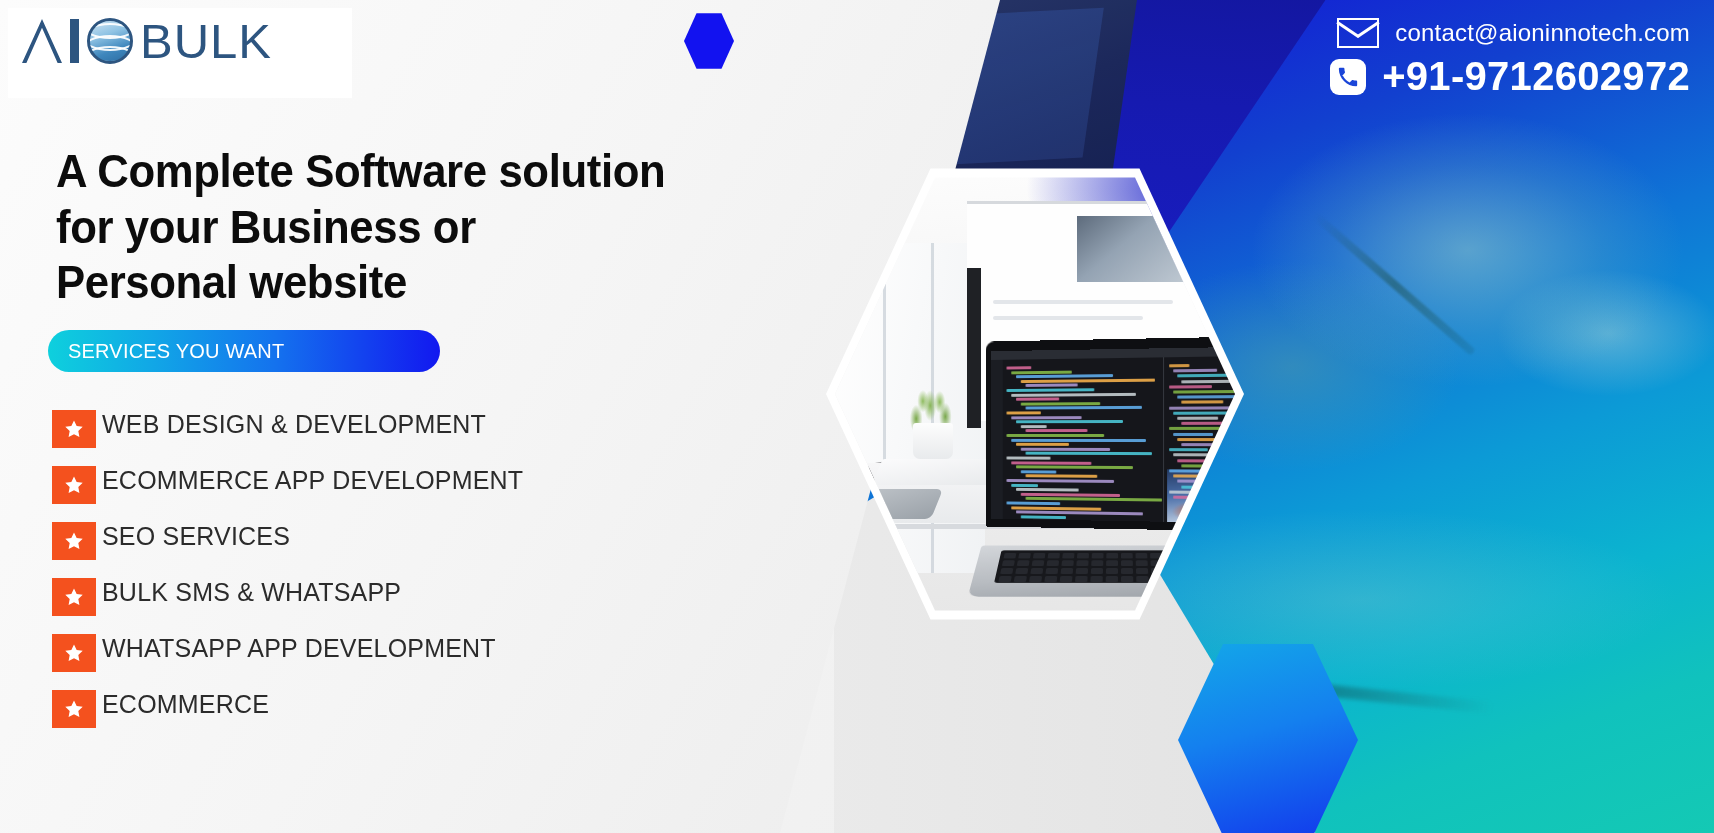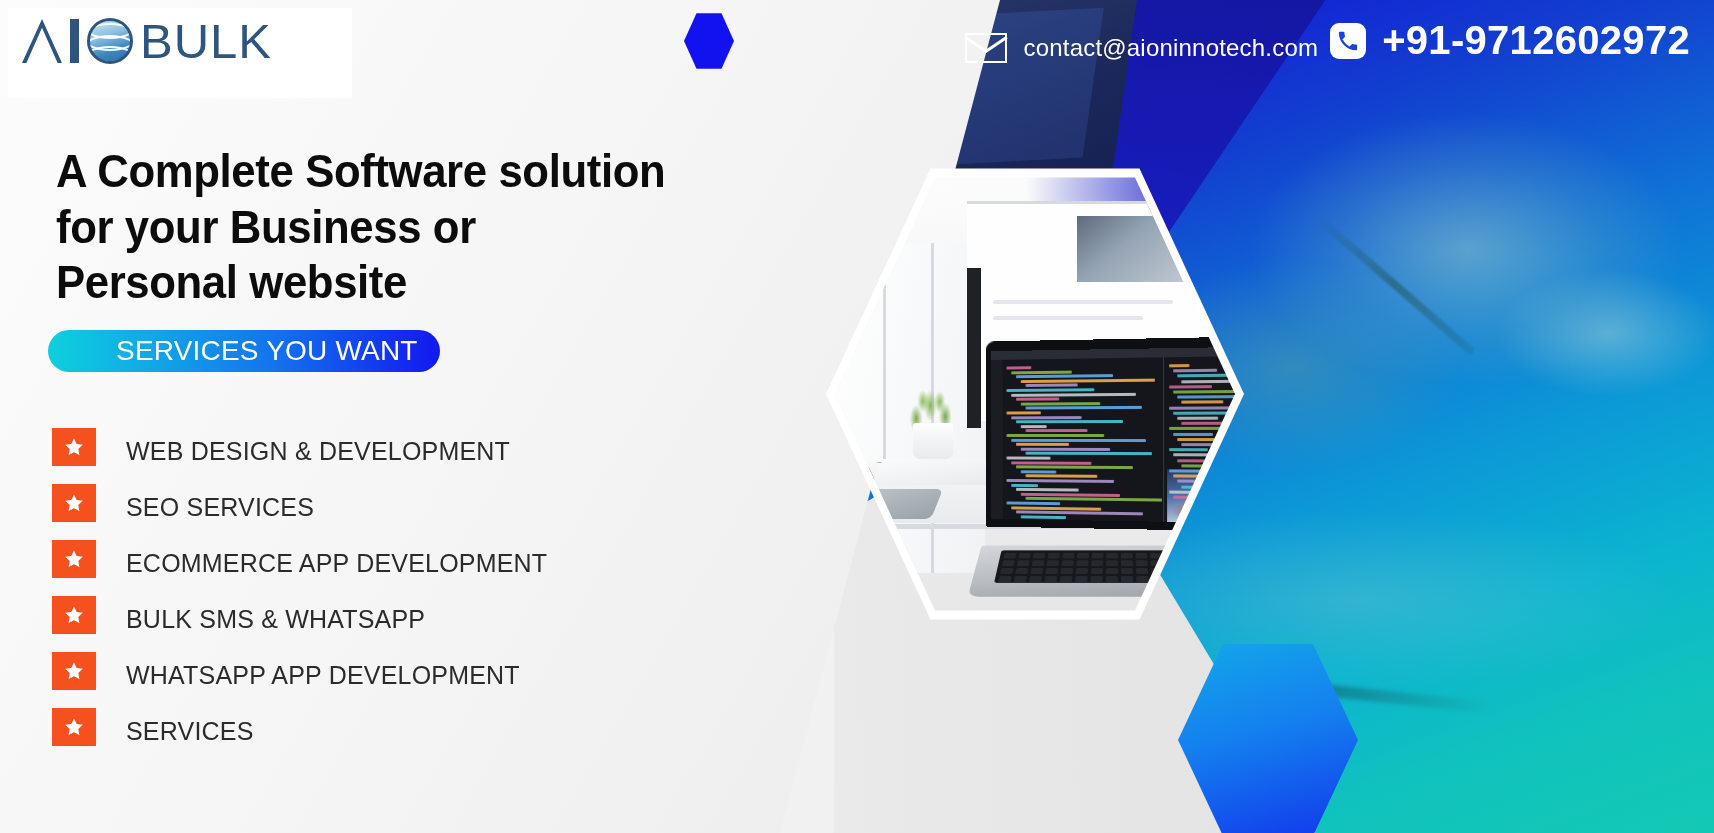--- a/index.html
+++ b/index.html
@@ -370,23 +370,23 @@
     color:#ffffff;
     font-size:16px;
     letter-spacing:.4px;
   }
 
   
   #contact {
     position:absolute;
     right:24px; top:18px;
     display:flex;
-    flex-direction:row;
+    flex-direction:column;
     align-items:flex-end;
-    gap:12px;
+    gap:6px;
     z-index:6;
   }
   .contact-row { display:flex; align-items:center; gap:16px; }
   .mail-icon {
     width:42px; height:30px;
     border:2.5px solid #ffffff;
     position:relative;
   }
   .mail-icon::before, .mail-icon::after {
     content:""; position:absolute;
@@ -437,38 +437,37 @@
     left:48px; top:330px;
     width:392px; height:42px;
     border-radius:21px;
     background:linear-gradient(90deg,#0ed0dd 0%,#11a8e6 26%,#1472ee 58%,#1218f0 100%);
     display:flex; align-items:center;
     padding-left:20px;
     z-index:5;
   }
   #badge span {
     color:#ffffff;
-    font-size:28px;
+    font-size:20px;
     letter-spacing:.2px;
     font-family:"Liberation Sans Narrow","Liberation Sans", sans-serif;
-    margin-left:48px;
   }
 
   
   #services {
     position:absolute;
     left:52px; top:410px;
     width:700px;
     z-index:5;
   }
   .service-item {
     display:flex;
-    align-items:flex-end;
+    align-items:flex-start;
     height:56px;
-    gap:30px;
+    gap:6px;
   }
   .star-box {
     width:44px; height:38px;
     background:#f4511e;
     display:flex; align-items:center; justify-content:center;
     flex:0 0 auto;
   }
   .star-box svg { width:22px; height:22px; display:block; }
   .service-label {
     font-size:25px;
@@ -726,29 +725,29 @@
           </svg>
         </div>
         <div class="service-label">WEB DESIGN &amp; DEVELOPMENT</div>
       </div>
       <div class="service-item">
         <div class="star-box">
           <svg viewBox="0 0 24 24" aria-hidden="true">
             <path fill="#ffffff" d="M12 2.6l2.9 6.1 6.6.9-4.8 4.6 1.2 6.6-5.9-3.2-5.9 3.2 1.2-6.6L2.5 9.6l6.6-.9z"></path>
           </svg>
         </div>
-        <div class="service-label">SEO SERVICES</div>
+        <div class="service-label">ECOMMERCE APP DEVELOPMENT</div>
       </div>
       <div class="service-item">
         <div class="star-box">
           <svg viewBox="0 0 24 24" aria-hidden="true">
             <path fill="#ffffff" d="M12 2.6l2.9 6.1 6.6.9-4.8 4.6 1.2 6.6-5.9-3.2-5.9 3.2 1.2-6.6L2.5 9.6l6.6-.9z"></path>
           </svg>
         </div>
-        <div class="service-label">ECOMMERCE APP DEVELOPMENT</div>
+        <div class="service-label">SEO SERVICES</div>
       </div>
       <div class="service-item">
         <div class="star-box">
           <svg viewBox="0 0 24 24" aria-hidden="true">
             <path fill="#ffffff" d="M12 2.6l2.9 6.1 6.6.9-4.8 4.6 1.2 6.6-5.9-3.2-5.9 3.2 1.2-6.6L2.5 9.6l6.6-.9z"></path>
           </svg>
         </div>
         <div class="service-label">BULK SMS &amp; WHATSAPP</div>
       </div>
       <div class="service-item">
@@ -758,17 +757,17 @@
           </svg>
         </div>
         <div class="service-label">WHATSAPP APP DEVELOPMENT</div>
       </div>
       <div class="service-item">
         <div class="star-box">
           <svg viewBox="0 0 24 24" aria-hidden="true">
             <path fill="#ffffff" d="M12 2.6l2.9 6.1 6.6.9-4.8 4.6 1.2 6.6-5.9-3.2-5.9 3.2 1.2-6.6L2.5 9.6l6.6-.9z"></path>
           </svg>
         </div>
-        <div class="service-label">SERVICES</div>
+        <div class="service-label">ECOMMERCE</div>
       </div>
     </div>
 
 </div>
 
 </body></html>

